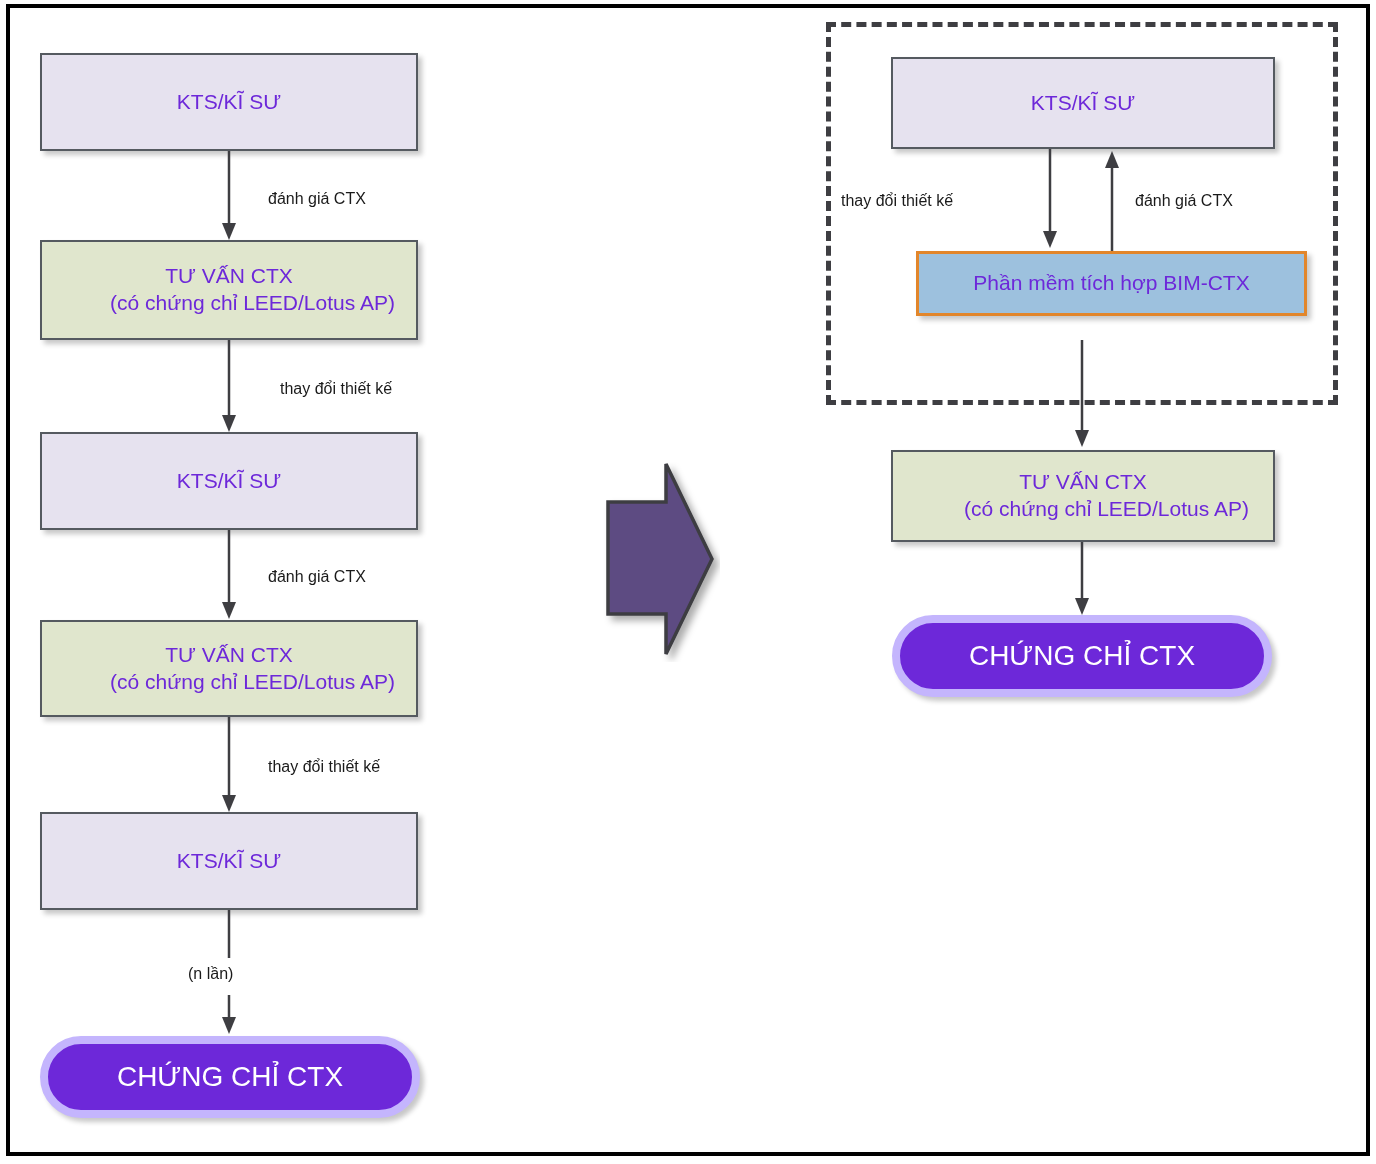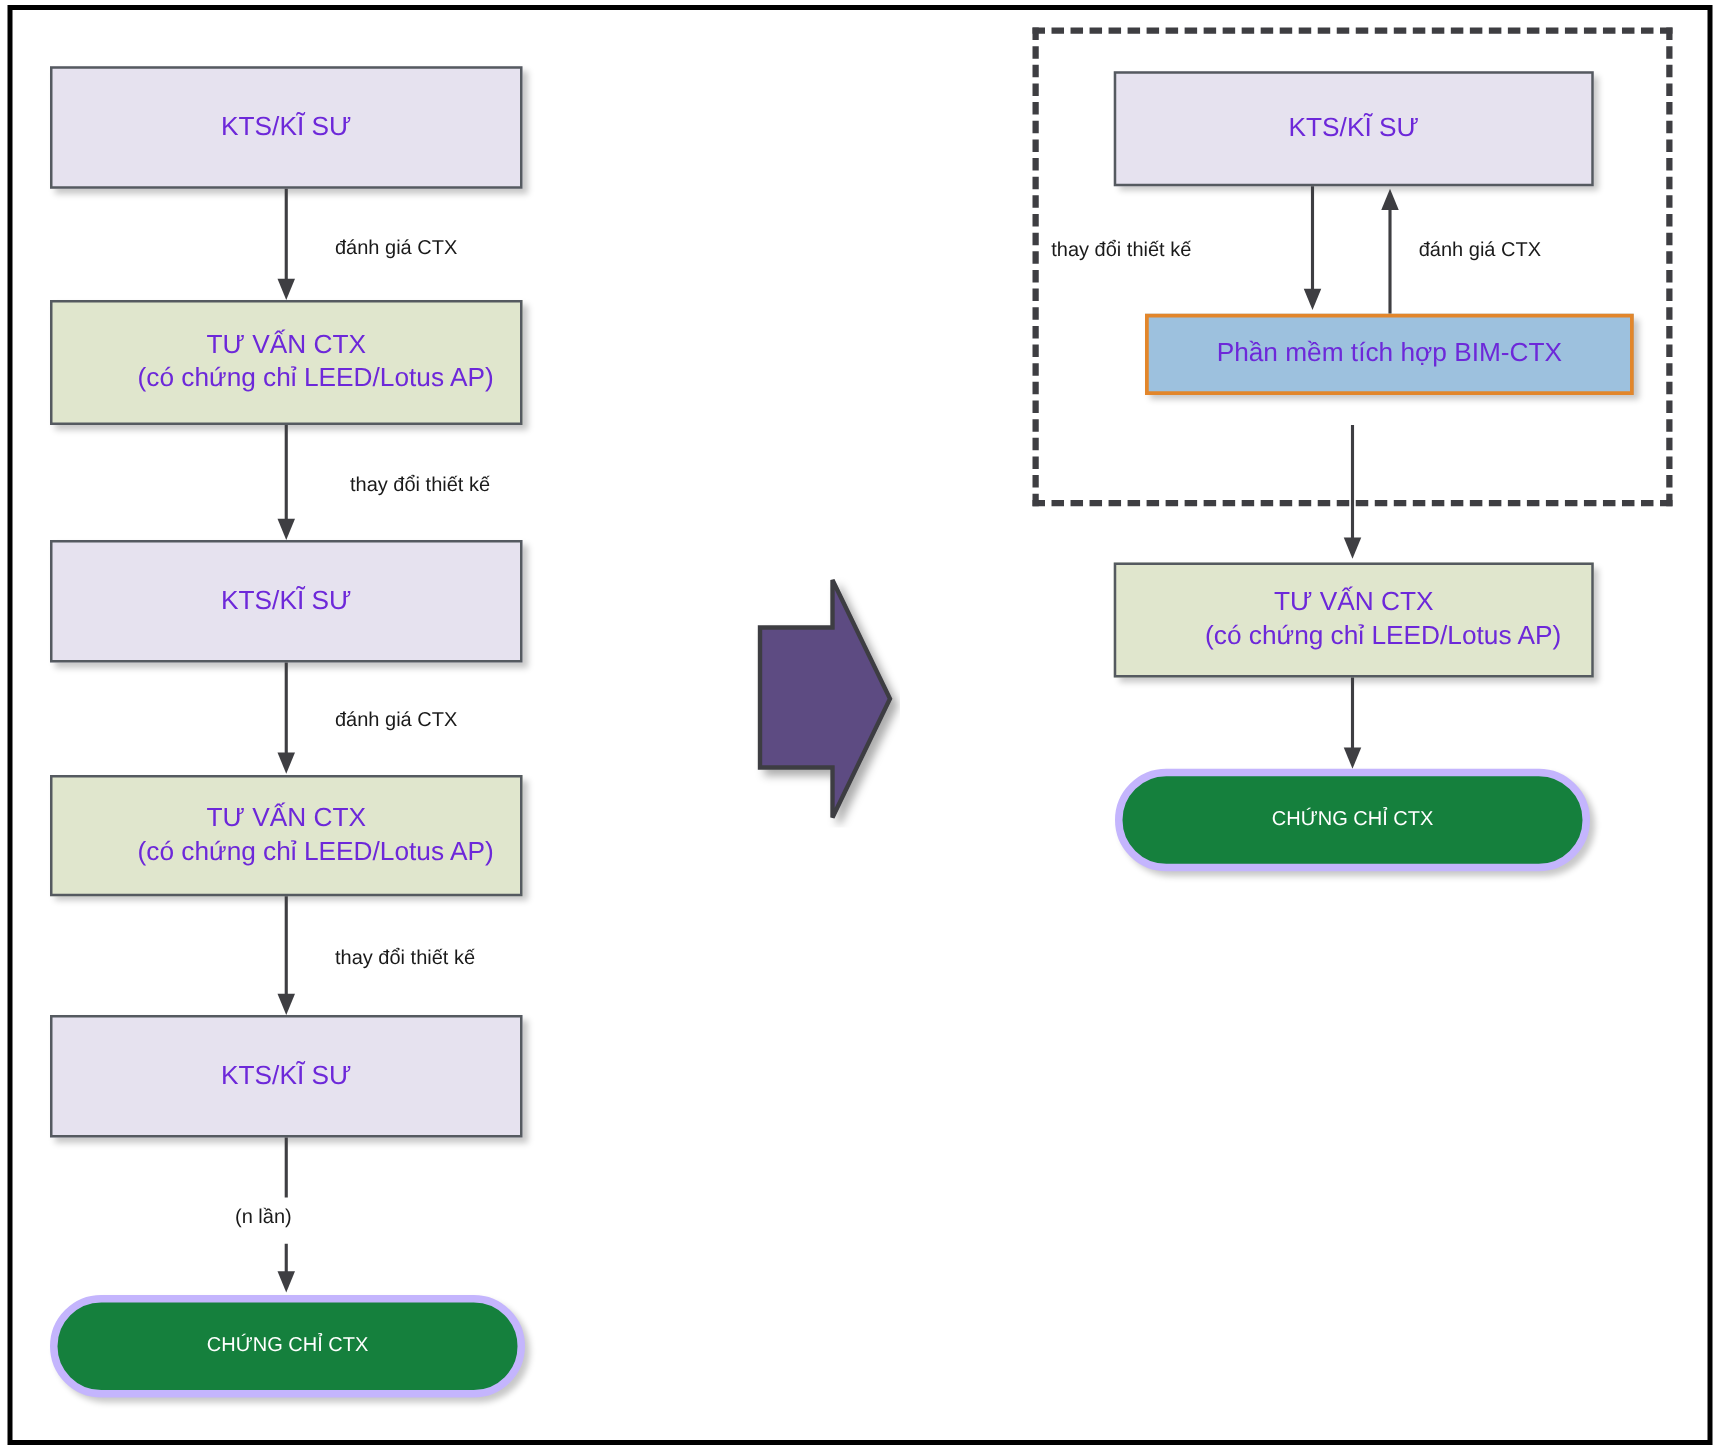--- a/index.html
+++ b/index.html
@@ -54,24 +54,24 @@
     background: #e0e6cd;
     border: 2.5px solid #555a60;
     font-size: 21px;
   }
   .node-software {
     background: #9dc1de;
     border: 3px solid #e2862b;
     font-size: 21px;
   }
   .node-terminal {
-    background: #15803d;
-    border: 6px solid #c4b5fd;
+    background: #6d28d9;
+    border: 8px solid #c4b5fd;
     color: #ffffff;
-    font-size: 16px;
+    font-size: 28px;
     border-radius: 999px;
   }
 
   
   #dashed-group {
     position: absolute;
     left: 826px;
     top: 22px;
     width: 512px;
     height: 383px;

